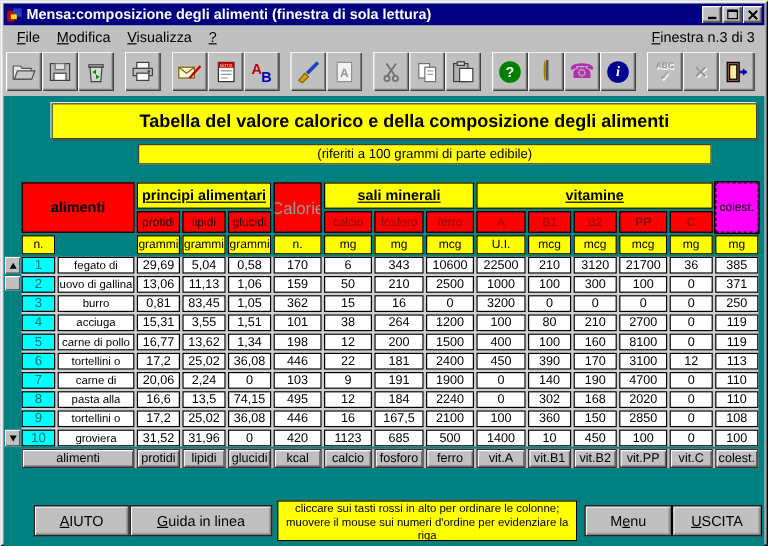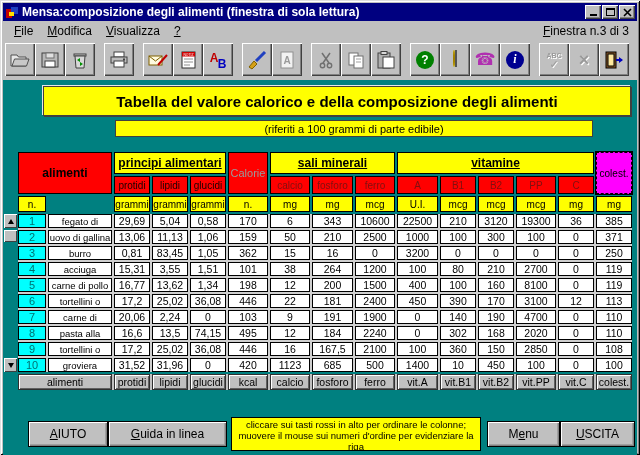--- a/index.html
+++ b/index.html
@@ -73,21 +73,21 @@
     grid-auto-rows:16px; background:#c0c0c0; }
 
   .c { border:1px solid #000; display:flex; align-items:center; justify-content:center;
     white-space:nowrap; overflow:hidden; font-size:11px; color:#000; }
   .red { background:#ff0000; }
   .yellow { background:#ffff00;text-decoration:underline; }
   .gh { font-weight:bold; font-size:12px; }
   .sub { font-size:10px; }
   .sub.dark { color:#1a0000; }
   .sub.maroon { color:#801010; }
-  .calorie { color:#9a9a9a; font-size:11px; }
+  .calorie { color:#9a9a9a; font-size:14px; }
   .colest { background:#ff00ff; border:1px dashed #000; box-shadow:0 0 0 1px #000; font-size:10px; }
   .unit { font-size:10px; background:#ffff00; }
   .rownum { background:#00ffff; color:#007070; }
   .name { background:#fff; font-size:9.5px; }
   .val { background:#fff; font-size:10.5px; }
 
   .fbtn { background:#c0c0c0; border:1px solid #303030; font-size:10.5px; color:#000;
     box-shadow: inset 1px 1px 0 #fff, inset -1px -1px 0 #606060;
     display:flex; align-items:center; justify-content:center; white-space:nowrap; overflow:hidden; }
 
@@ -301,21 +301,21 @@
 
     <div class="c red sub dark" style="grid-area: 2 / 3;">protidi</div>
         <div class="c red sub dark" style="grid-area: 2 / 4;">lipidi</div>
         <div class="c red sub dark" style="grid-area: 2 / 5;">glucidi</div>
         <div class="c red sub maroon" style="grid-area: 2 / 7;">calcio</div>
         <div class="c red sub maroon" style="grid-area: 2 / 8;">fosforo</div>
         <div class="c red sub maroon" style="grid-area: 2 / 9;">ferro</div>
         <div class="c red sub maroon" style="grid-area: 2 / 10;">A</div>
         <div class="c red sub maroon" style="grid-area: 2 / 11;">B1</div>
         <div class="c red sub maroon" style="grid-area: 2 / 12;">B2</div>
-        <div class="c red sub maroon" style="grid-area: 2 / 13;">PP</div>
+        <div class="c red sub maroon" style="grid-area: 2 / 13; font-weight: bold;">PP</div>
         <div class="c red sub maroon" style="grid-area: 2 / 14;">C</div>
         <div class="c unit" style="grid-area: 3 / 1;">n.</div>
         <div class="c unit" style="grid-area: 3 / 2; margin-top: 44px;">tipologia</div>
         <div class="c unit" style="grid-area: 3 / 3;">grammi</div>
         <div class="c unit" style="grid-area: 3 / 4;">grammi</div>
         <div class="c unit" style="grid-area: 3 / 5;">grammi</div>
         <div class="c unit" style="grid-area: 3 / 6;">n.</div>
         <div class="c unit" style="grid-area: 3 / 7;">mg</div>
         <div class="c unit" style="grid-area: 3 / 8;">mg</div>
         <div class="c unit" style="grid-area: 3 / 9;">mcg</div>
@@ -333,21 +333,21 @@
         <div class="c val">29,69</div>
         <div class="c val">5,04</div>
         <div class="c val">0,58</div>
         <div class="c val">170</div>
         <div class="c val">6</div>
         <div class="c val">343</div>
         <div class="c val">10600</div>
         <div class="c val">22500</div>
         <div class="c val">210</div>
         <div class="c val">3120</div>
-        <div class="c val">19300</div>
+        <div class="c val">21700</div>
         <div class="c val">36</div>
         <div class="c val">385</div>
         <div class="c rownum">2</div>
         <div class="c name">uovo di gallina</div>
         <div class="c val">13,06</div>
         <div class="c val">11,13</div>
         <div class="c val">1,06</div>
         <div class="c val">159</div>
         <div class="c val">50</div>
         <div class="c val">210</div>

